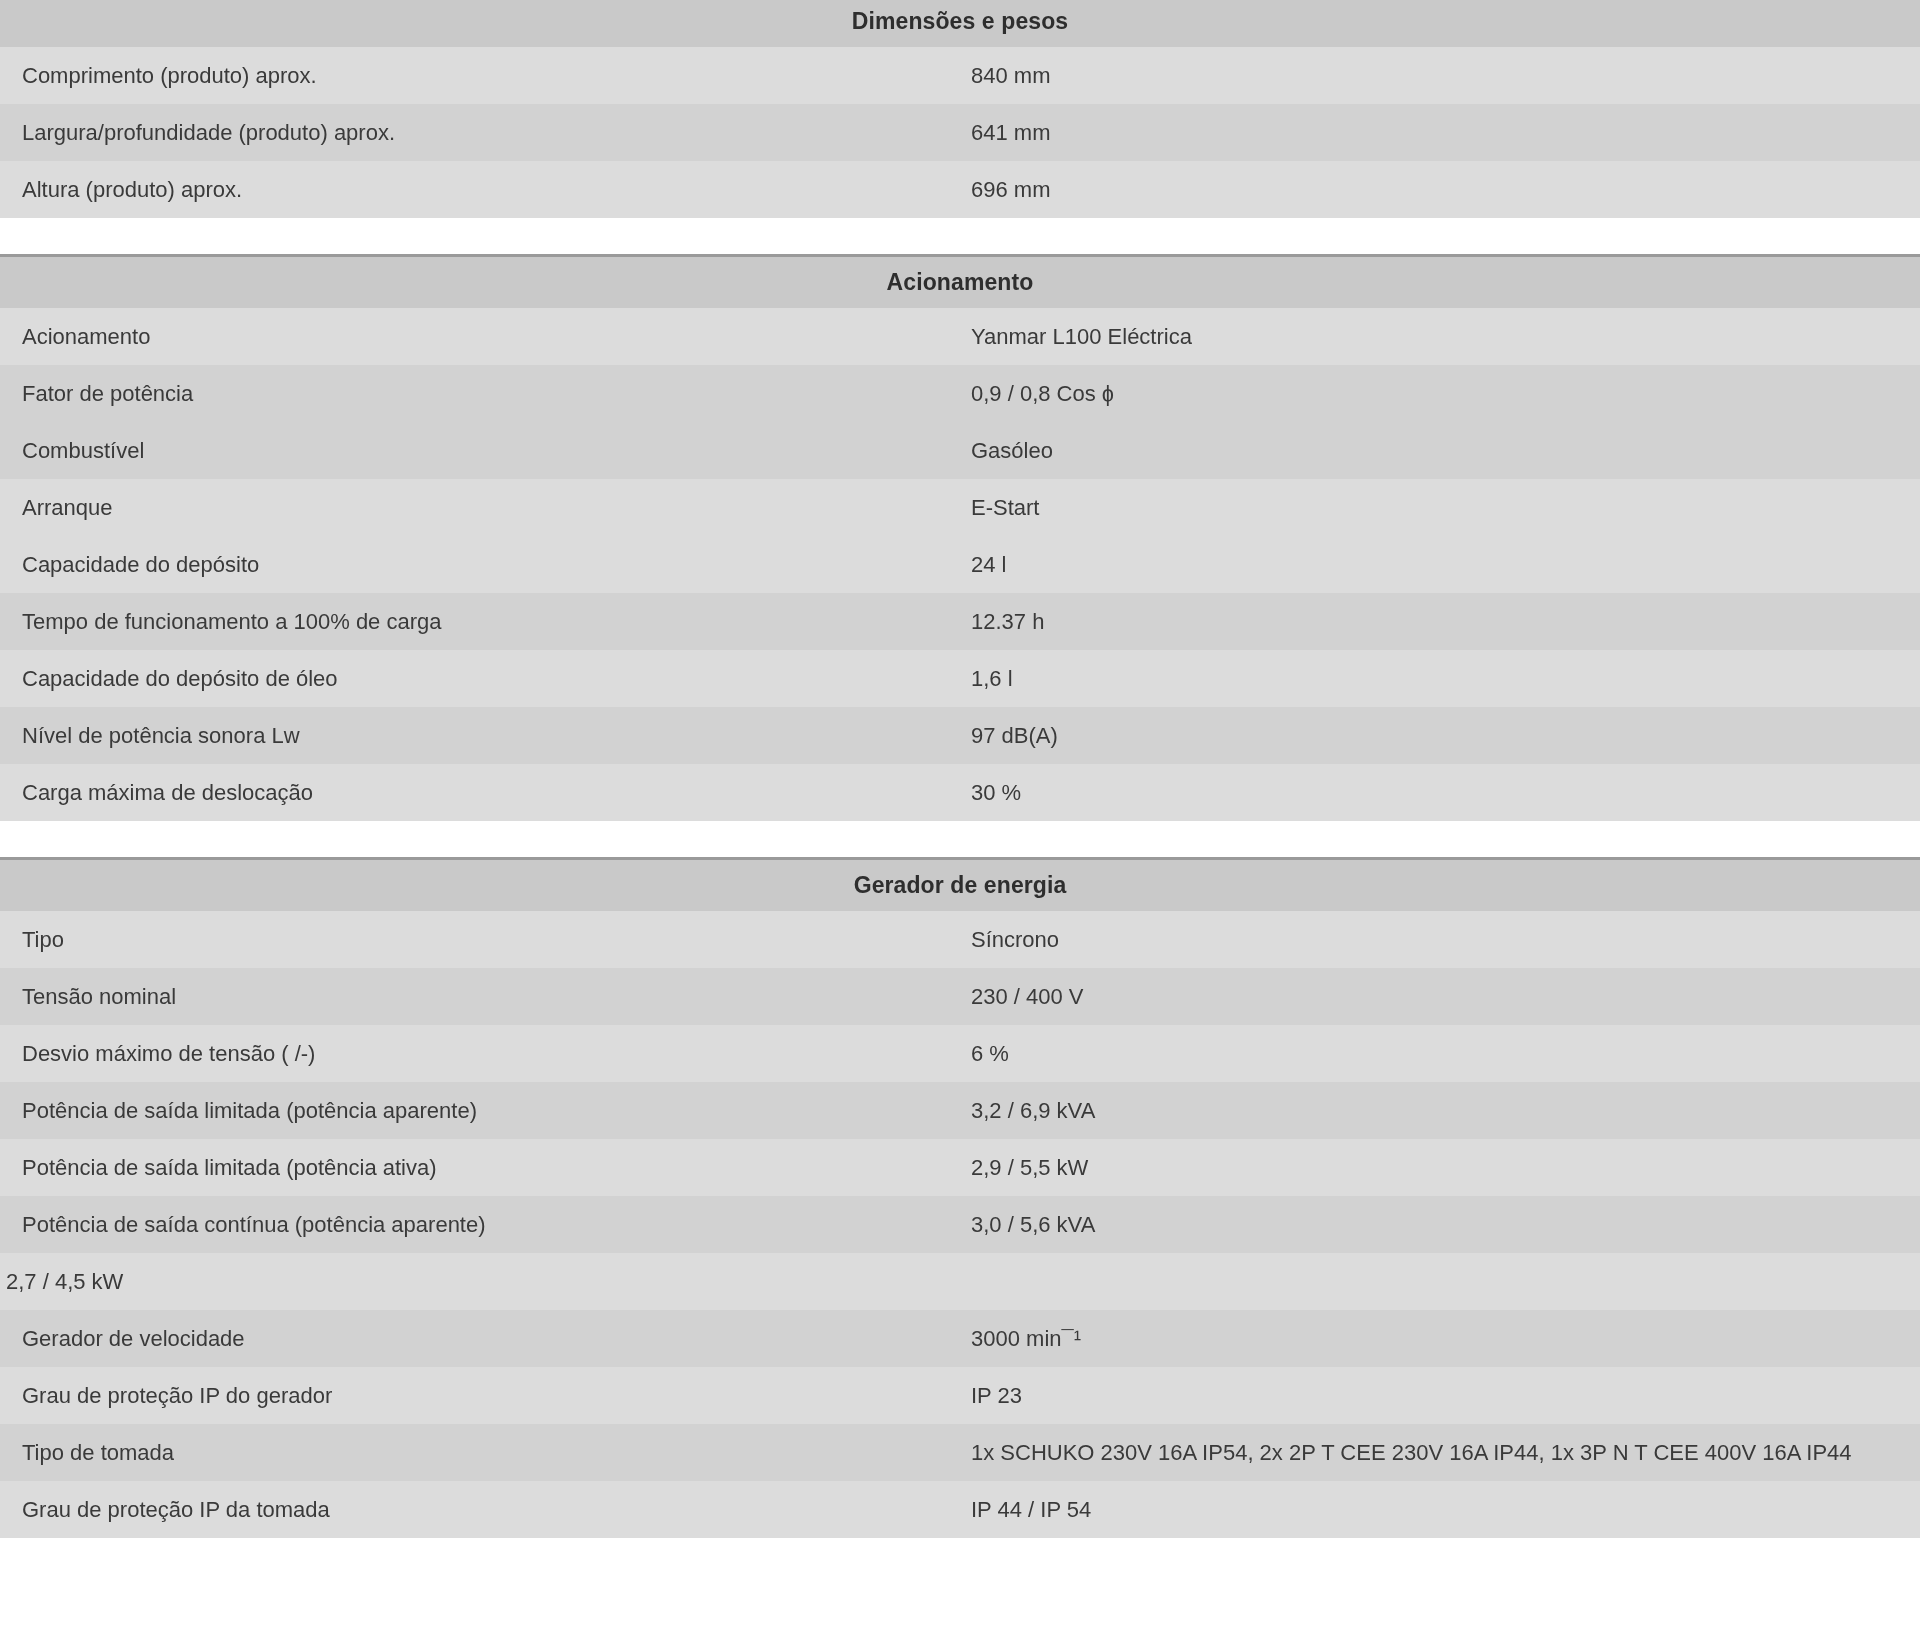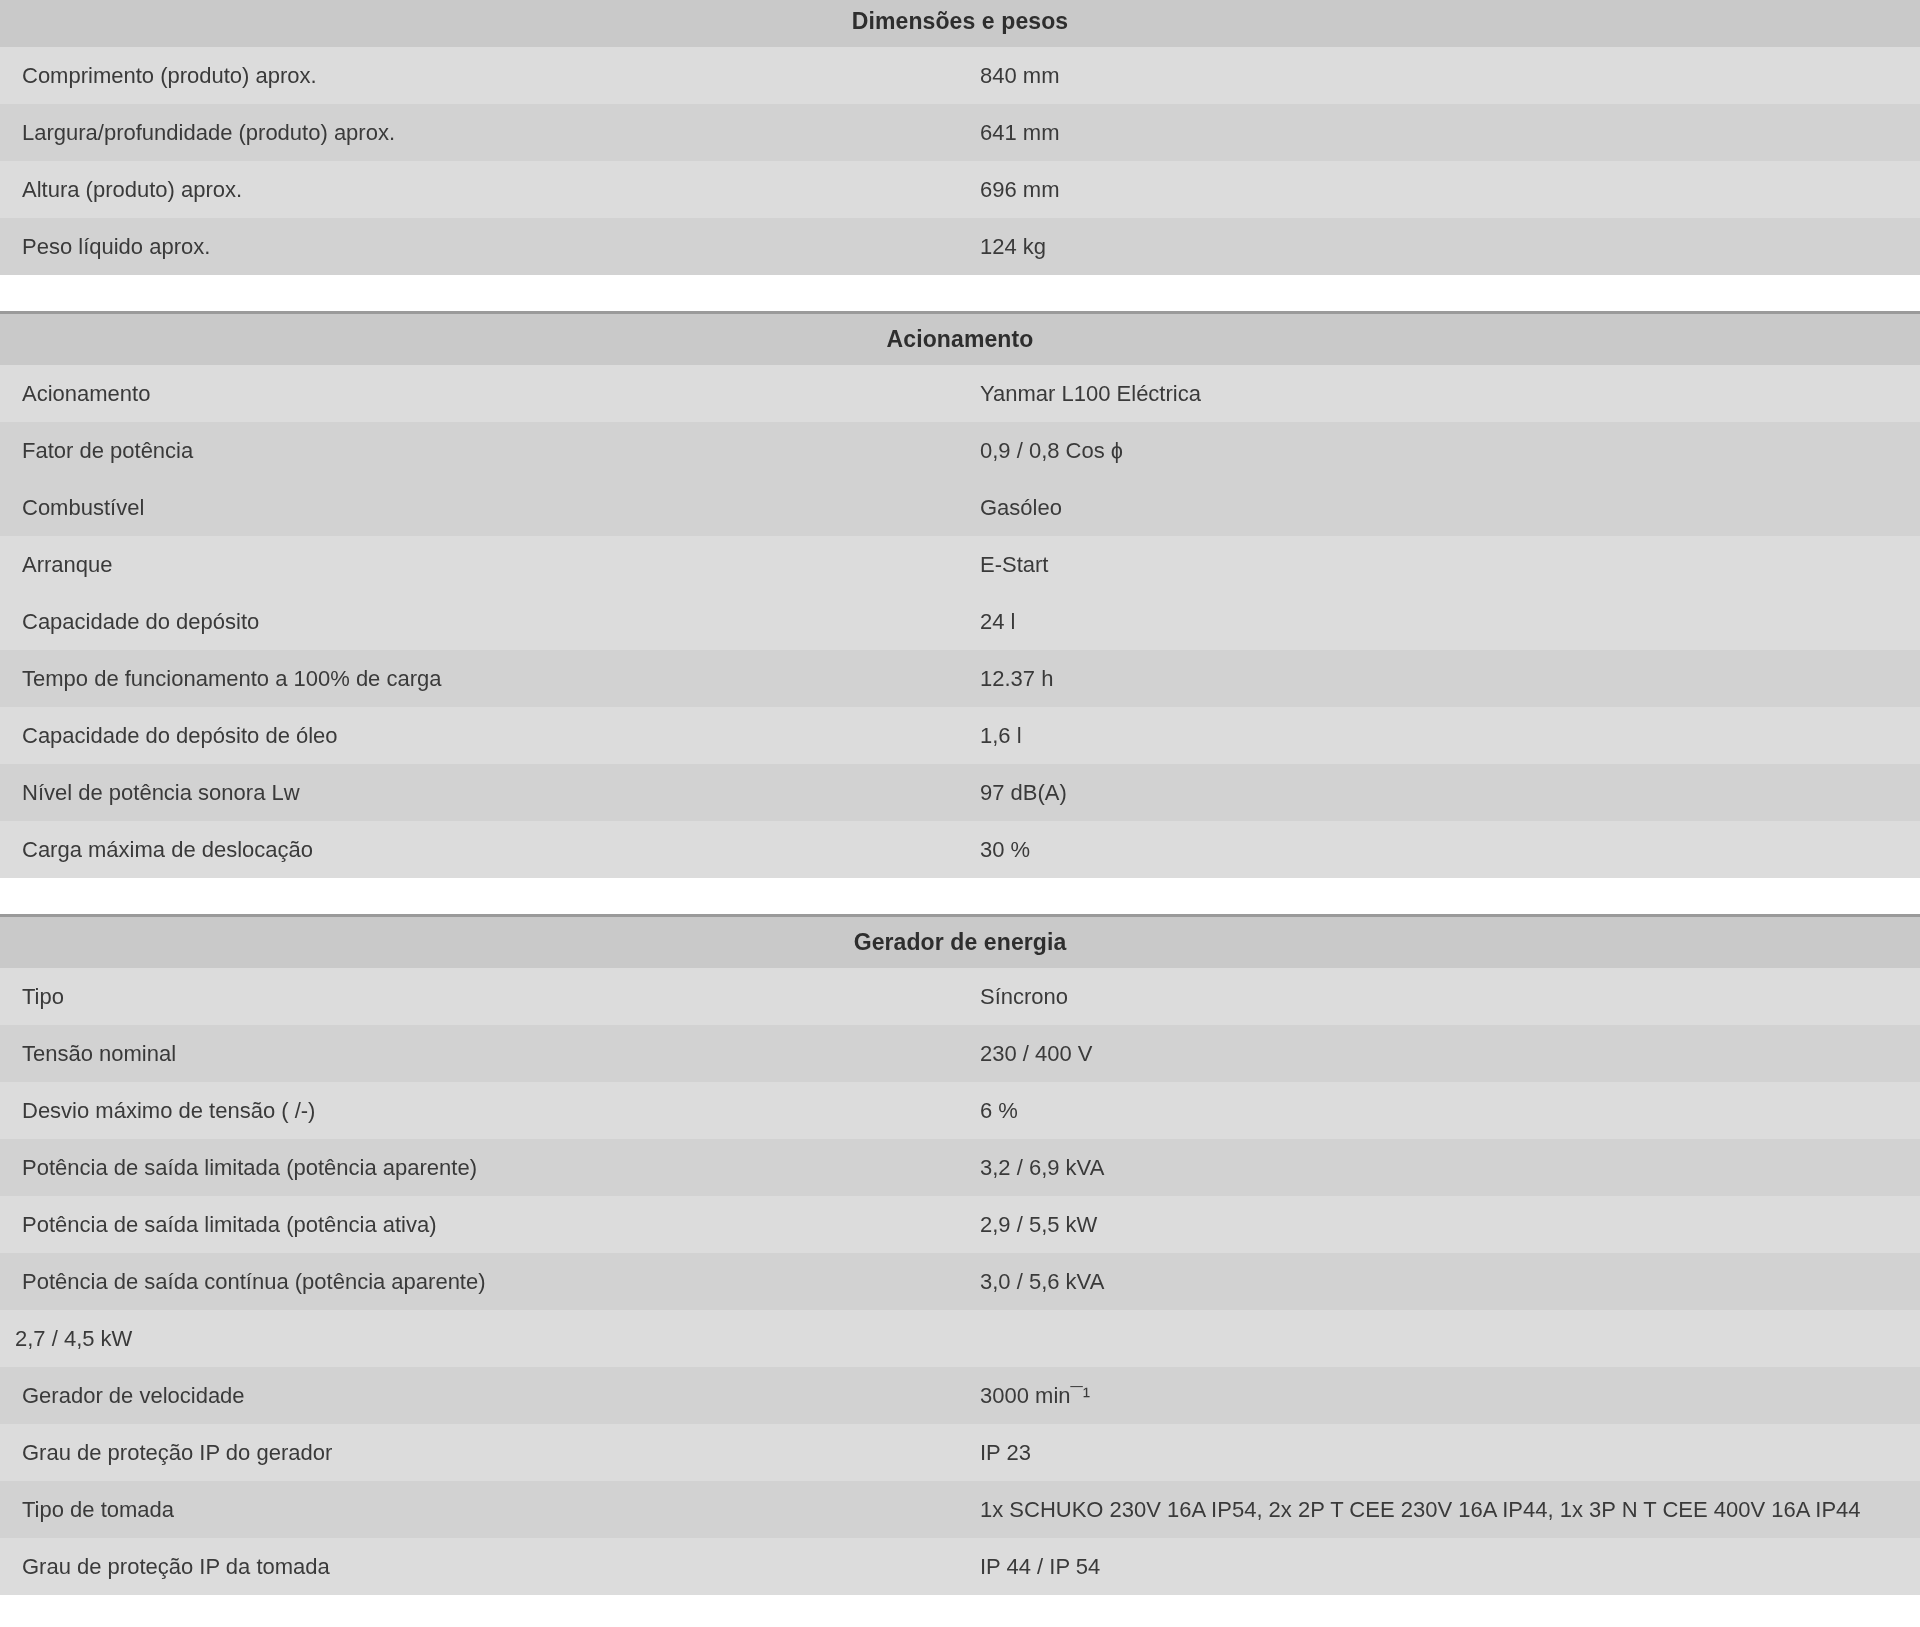--- a/index.html
+++ b/index.html
@@ -60,21 +60,21 @@
   }
   .cell-value {
     flex: 1 1 auto;
     padding: 14px 20px 14px 6px;
     font-size: 22px;
     line-height: 29px;
     color: #3a3a3a;
     display: flex;
     align-items: center;
   }
-  .cell-value .val-text { display: block; margin-left: 9px; }
+  .cell-value .val-text { display: block; }
 </style>
 </head>
 <body>
 
 <div class="spec-sheet" id="sheet">
     <div class="spec-block first">
       <div class="block-header">Dimensões e pesos</div>
       <div class="row even">
         <div class="cell-label">Comprimento (produto) aprox.</div>
         <div class="cell-value">
@@ -86,26 +86,20 @@
         <div class="cell-value">
           <span class="val-text">641 mm</span>
         </div>
       </div>
       <div class="row even">
         <div class="cell-label">Altura (produto) aprox.</div>
         <div class="cell-value">
           <span class="val-text">696 mm</span>
         </div>
       </div>
-      <div class="row odd">
-        <div class="cell-label">Peso líquido aprox.</div>
-        <div class="cell-value">
-          <span class="val-text">124 kg</span>
-        </div>
-      </div>
     </div>
     <div class="spec-block">
       <div class="block-header">Acionamento</div>
       <div class="row even">
         <div class="cell-label">Acionamento</div>
         <div class="cell-value">
           <span class="val-text">Yanmar L100 Eléctrica</span>
         </div>
       </div>
       <div class="row odd">

